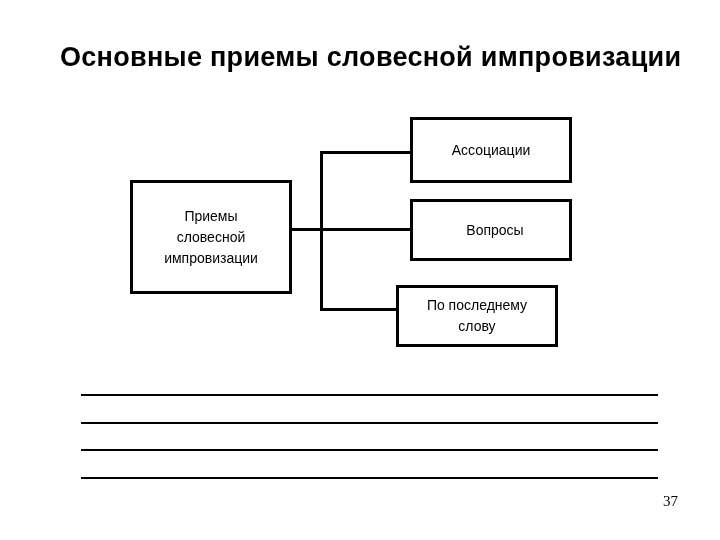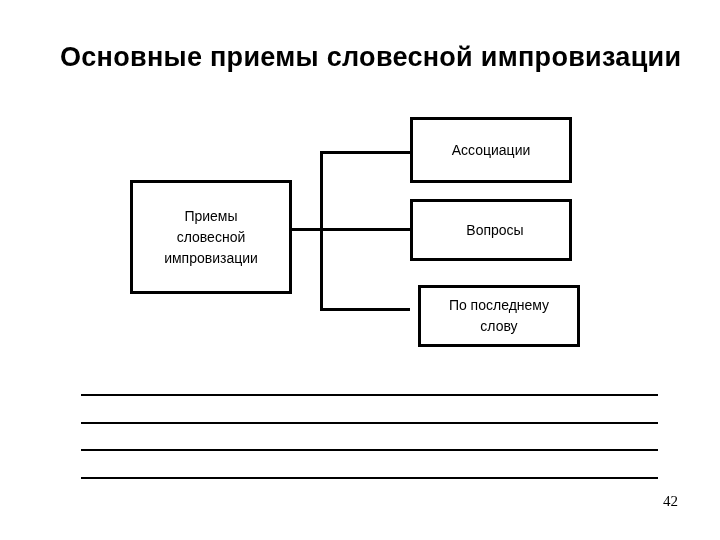--- a/index.html
+++ b/index.html
@@ -31,21 +31,21 @@
     display: flex;
     align-items: center;
     justify-content: center;
     text-align: center;
     font-size: 14px;
     line-height: 21px;
   }
   .root-box  { left: 130px; top: 180px; width: 162px; height: 114px; }
   .branch-1  { left: 410px; top: 117px; width: 162px; height: 66px; }
   .branch-2  { left: 410px; top: 199px; width: 162px; height: 62px; padding-left: 8px; }
-  .branch-3  { left: 418px; top: 285px; width: 162px; height: 62px; }
+  .branch-3  { left: 396px; top: 285px; width: 162px; height: 62px; }
   .conn { position: absolute; background: #000; }
   .conn-mid    { left: 290px; top: 228px; width: 120px; height: 3px; }
   .conn-v      { left: 320px; top: 151px; width: 3px;  height: 160px; }
   .conn-top    { left: 320px; top: 151px; width: 90px; height: 3px; }
   .conn-bottom { left: 320px; top: 308px; width: 90px; height: 3px; }
   .note-lines { position: absolute; left: 81px; top: 394px; width: 577px; height: 90px; }
   .note-line { position: absolute; left: 0; width: 577px; height: 1.5px; background: #000; }
   .page-number {
     position: absolute;
     top: 493px;
@@ -80,15 +80,15 @@
       <div>По последнему<br>слову</div>
     </div>
 
   <div class="note-lines">
       <div class="note-line" style="top: 0px;"></div>
       <div class="note-line" style="top: 28px;"></div>
       <div class="note-line" style="top: 55px;"></div>
       <div class="note-line" style="top: 83px;"></div>
     </div>
 
-  <div class="page-number">42</div>
+  <div class="page-number">37</div>
 
 </div>
 
 </body></html>

